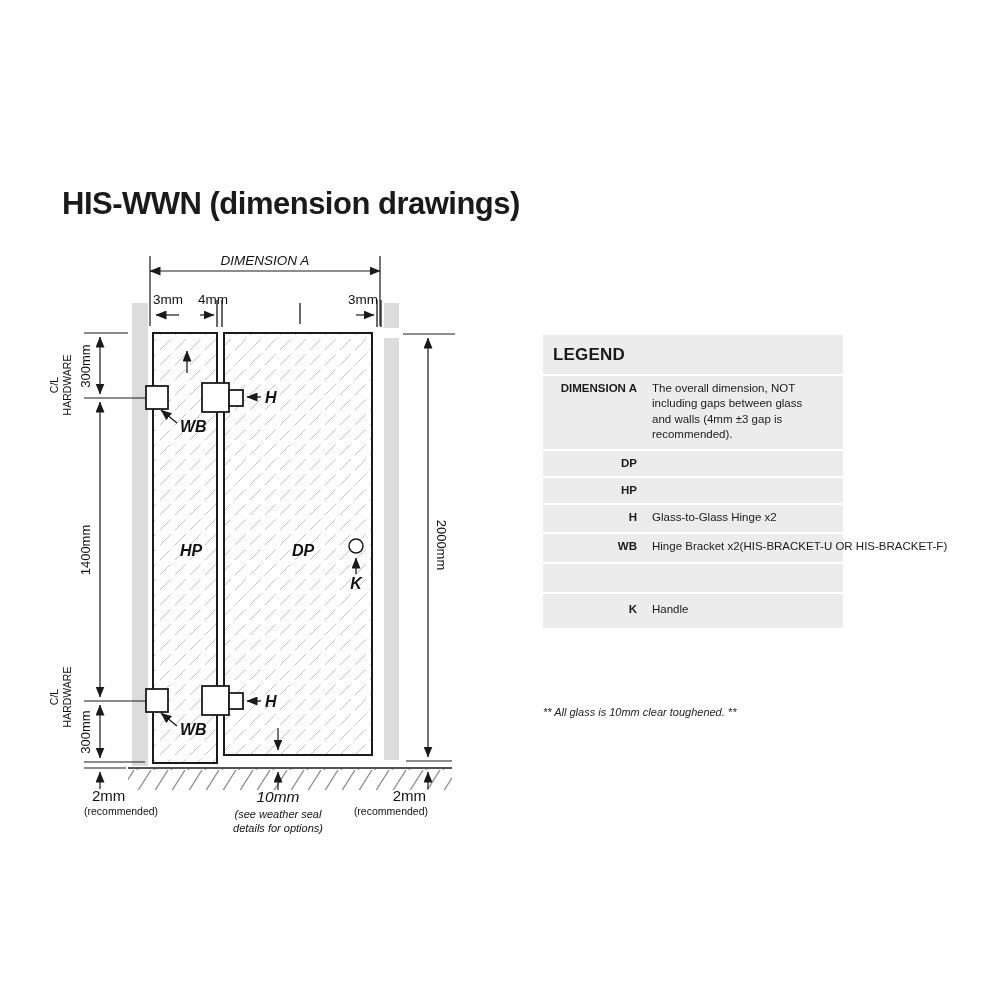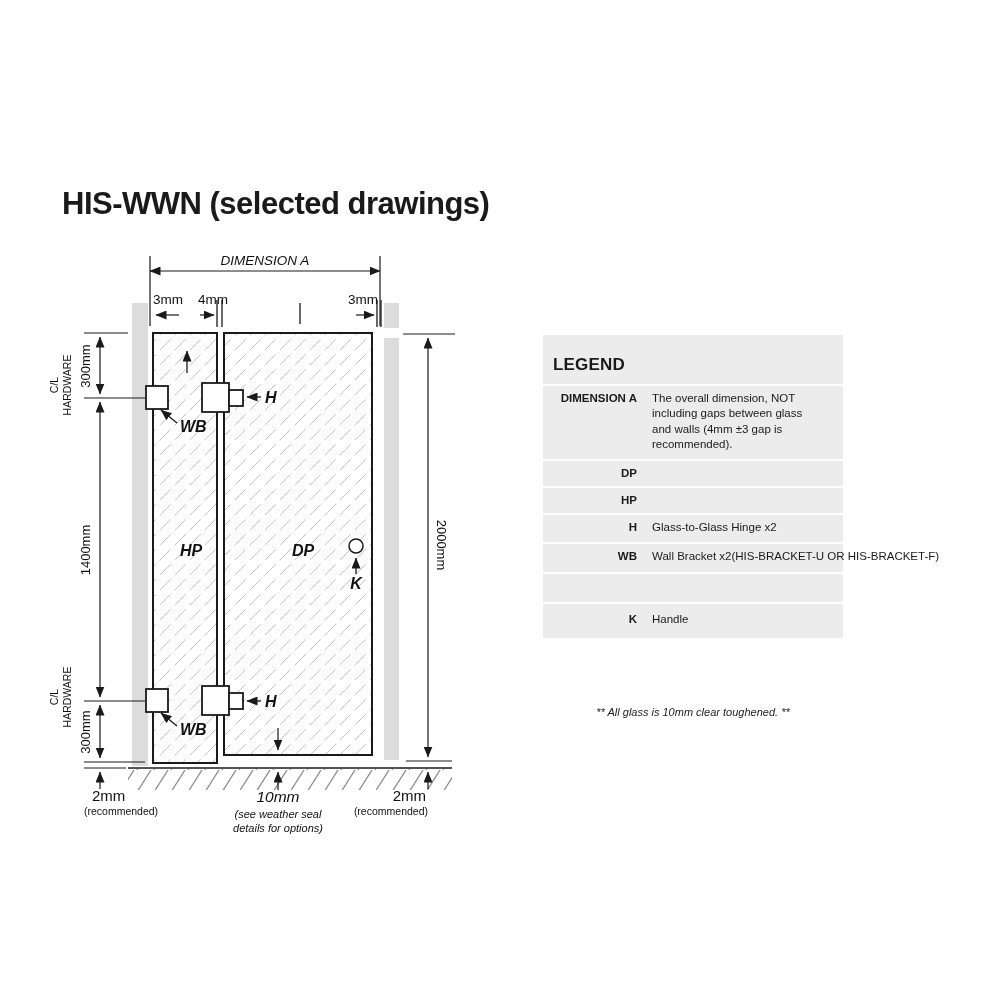--- a/index.html
+++ b/index.html
@@ -13,36 +13,36 @@
   .t-gap{font-size:13.5px;}
   .t-big{font-size:15px;}
   .t-big-i{font-size:15.5px;font-style:italic;}
   .t-small{font-size:10.5px;}
   .t-small-i{font-size:11px;font-style:italic;}
   .t-part{font-size:16px;font-style:italic;font-weight:bold;}
   .t-rot{font-size:13px;}
   .t-cl{font-size:10.5px;}
   
   .legend{position:absolute;left:543px;top:335px;width:300px;background:#ececec;}
-  .legend-header{font-size:17px;font-weight:bold;padding:20px 0 9px 10px;letter-spacing:0.2px;}
+  .legend-header{font-size:17px;font-weight:bold;padding:10px 0 9px 10px;letter-spacing:0.2px;}
   .lrow{display:flex;border-top:2px solid #ffffff;padding:5px 0 7px 0;}
   .lkey{width:94px;text-align:right;font-weight:bold;font-size:11.5px;flex:none;padding-top:1px;}
   .ldesc{margin-left:15px;width:178px;font-size:11.5px;line-height:1.33;white-space:pre-line;flex:none;}
   .ldesc.nowrap{white-space:pre;overflow:visible;width:178px;}
   .lrow.empty{min-height:16px;}
   .lrow.last{padding:8px 0 11px 0;}
-  .footnote{position:absolute;left:543px;top:706px;width:300px;text-align:center;
+  .footnote{position:absolute;left:543px;top:706px;width:300px;text-align:left;
             font-size:11px;font-style:italic;color:#222;}
 </style>
 </head>
 <body>
 
 <div class="page">
 
-  <div class="title">HIS-WWN (selected drawings)</div>
+  <div class="title">HIS-WWN (dimension drawings)</div>
 
   <svg class="drawing" width="1000" height="1000" viewBox="0 0 1000 1000">
     <defs>
       <marker id="ah" markerUnits="userSpaceOnUse" markerWidth="11" markerHeight="9" refX="10.5" refY="4.5" orient="auto-start-reverse">
         <path d="M0,0 L11,4.5 L0,9 Z" fill="#1a1a1a"></path>
       </marker>
       <pattern id="glassHatch" patternUnits="userSpaceOnUse" width="15" height="15">
         <line x1="0" y1="15" x2="15" y2="0" stroke="#c3c3c3" stroke-width="1" stroke-dasharray="8 6"></line>
       </pattern>
       <pattern id="floorHatch" patternUnits="userSpaceOnUse" width="17" height="22">
@@ -155,21 +155,21 @@
     </div>
     <div class="lrow">
       <div class="lkey">HP</div>
     </div>
     <div class="lrow">
       <div class="lkey">H</div>
       <div class="ldesc">Glass-to-Glass Hinge x2</div>
     </div>
     <div class="lrow">
       <div class="lkey">WB</div>
-      <div class="ldesc nowrap">Wall Bracket x2(HIS-BRACKET-U OR HIS-BRACKET-F)</div>
+      <div class="ldesc nowrap">Hinge Bracket x2(HIS-BRACKET-U OR HIS-BRACKET-F)</div>
     </div>
     <div class="lrow empty">
       <div class="lkey"></div>
       <div class="ldesc"></div>
     </div>
     <div class="lrow last">
       <div class="lkey">K</div>
       <div class="ldesc">Handle</div>
     </div>
   </div>

